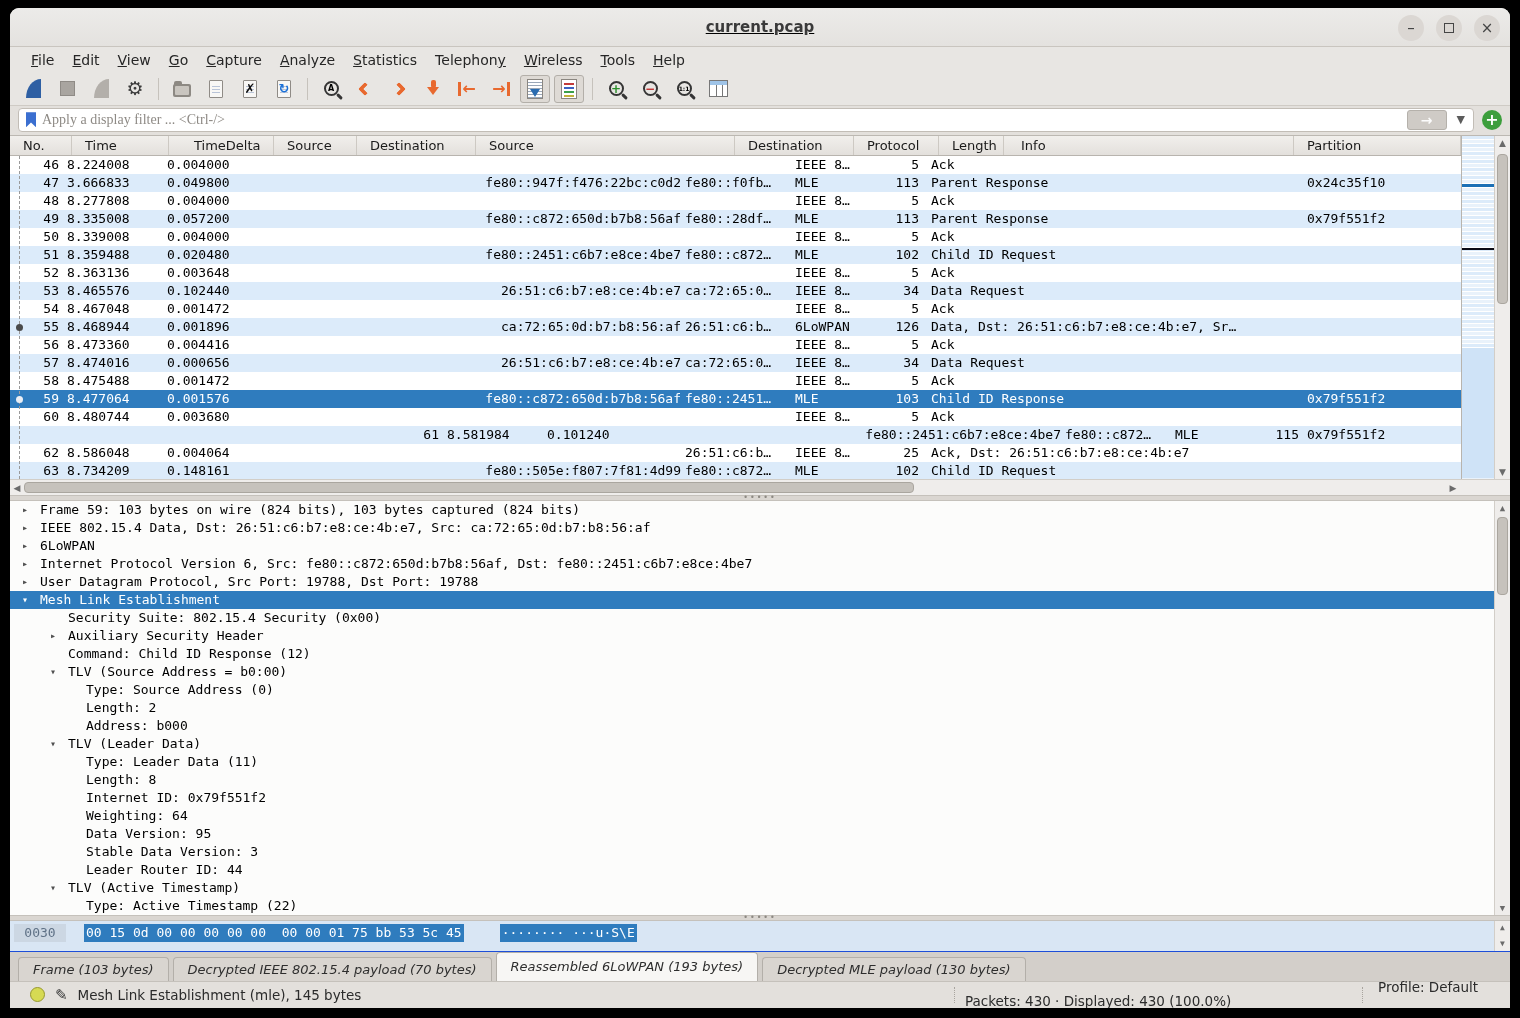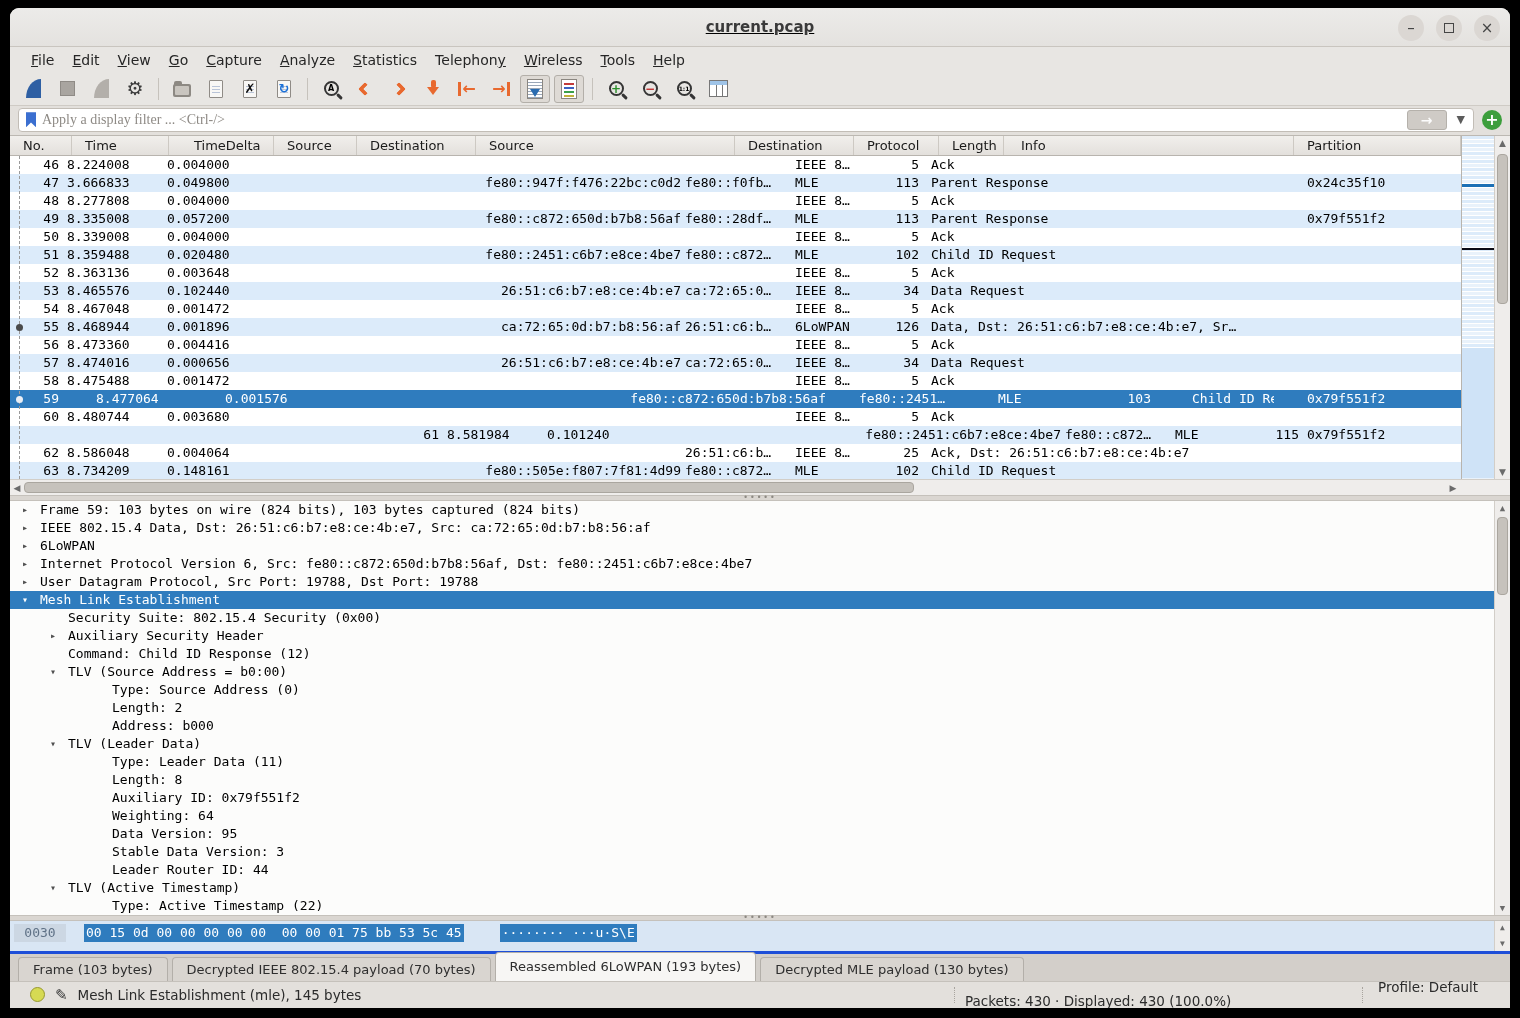--- a/index.html
+++ b/index.html
@@ -106,21 +106,21 @@
   .phdr { height:20px; background:linear-gradient(#f1efec,#e3e0dc); border-bottom:1px solid #b8b4ae;
           display:flex; font-size:13px; color:#1a1a1a; }
   .hcell { border-right:1px solid #cdc9c3; padding-left:4px; line-height:19px;
            overflow:hidden; white-space:nowrap;margin-left:9px; }
   .prows { flex:1; position:relative; overflow:hidden;
            font-family:"DejaVu Sans Mono", monospace; font-size:13px; }
   .prows::before { content:""; position:absolute; left:9px; top:0; bottom:0;
                    border-left:1px dashed #9a9a9a; z-index:5; }
   .prow { height:18px; line-height:18px; display:flex; color:#000; position:relative;justify-content:flex-end; }
   .prow.alt { background:#dcebfa; }
-  .prow.selected { background:#2f7cbe; color:#fff;gap:29px; }
+  .prow.selected { background:#2f7cbe; color:#fff; }
   .prow .mark { position:absolute; left:6px; top:6px; width:7px; height:7px; border-radius:50%;
                 background:#4a4a4a; z-index:6; }
   .prow.selected .mark { background:#e9eef5; }
   .cell { overflow:hidden; white-space:nowrap; }
   .c0 { width:53px; text-align:right; padding-right:4px; }
   .c1 { width:88px; padding-left:4px; }
   .c2 { width:96px; padding-left:16px; }
   .c3 { width:74px; }
   .c4 { width:110px; }
   .c5 { width:250px; text-align:right; }
@@ -155,42 +155,42 @@
   .splitter .dots { color:#8d8983; font-size:8px; letter-spacing:2px; line-height:4px; }
 
   
   .details { height:422px; background:#fcfcfb; position:relative; overflow:hidden;
              font-family:"DejaVu Sans Mono", monospace; font-size:13px; display:flex; }
   .dmain { flex:1; overflow:hidden; }
   .drow { height:18px; line-height:18px; position:relative; white-space:nowrap; color:#000; }
   .drow .ar { position:absolute; top:0; width:14px; text-align:center; color:#4f4f4f; font-size:10px; }
   .drow.lv0 { padding-left:30px; } .drow.lv0 .ar { left:8px; }
   .drow.lv1 { padding-left:58px; } .drow.lv1 .ar { left:36px; }
-  .drow.lv2 { padding-left:102px; }
+  .drow.lv2 { padding-left:76px; }
   .drow.selected { background:#2f7cbe; color:#fff; }
   .drow.selected .ar { color:#fff; }
 
   
   .hexpane { height:30px; background:#d9e6f4; display:flex; align-items:flex-start; position:relative;
              font-family:"DejaVu Sans Mono", monospace; font-size:13px; padding-top:3px; }
   .hexoff { width:52px; margin-left:4px; background:#ccd7e3; color:#5f7186; text-align:center;
             height:18px; line-height:18px; }
   .hexbytes { margin-left:18px; background:#2f7cbe; color:#fff; height:18px; line-height:18px;
               white-space:pre; padding:0 2px; }
   .hexascii { margin-left:36px; background:#2f7cbe; color:#fff; height:18px; line-height:18px;
               white-space:pre; padding:0 2px; }
   .hexsb { position:absolute; right:0; top:0; bottom:0; width:16px; background:#efedeb;
            border-left:1px solid #d2cec8; }
   .hexsb .arr { position:absolute; left:0; right:0; height:12px; color:#6b6b6b; font-size:8px;
                 text-align:center; line-height:12px; }
   .hexsb .up { top:1px; } .hexsb .dn { bottom:1px; }
 
   
-  .tabsbar { height:30px; background:#d3cfca; border-top:3px solid #1d4ed8; display:flex;
-             align-items:flex-end; padding-left:8px; gap:4px; }
+  .tabsbar { height:30px; background:#d3cfca; border-top:1px solid #1d4ed8; display:flex;
+             align-items:flex-end; padding-left:8px; gap:4px;font-style:italic; }
   .btab { height:24px; margin-bottom:0; padding:0 14px; background:#d9d5d0; border:1px solid #b3afa9;
           border-bottom:none; border-radius:4px 4px 0 0; font-size:13px; color:#2e2e2e;
           display:flex; align-items:center; font-family:"DejaVu Sans", sans-serif; }
   .btab.active { background:#f7f6f4; height:29px; font-color:#111; }
 
   
   .statusbar { height:28px; background:#e3e0dc; border-top:1px solid #c5c1bb; position:relative;
                font-size:13.5px; color:#2b2b2b; }
   .st-left { position:absolute; left:20px; top:0; bottom:0; display:flex; align-items:center; gap:10px; }
   .expert-dot { width:15px; height:15px; border-radius:50%; background:#d6da53; border:1px solid #97982f; }
@@ -600,21 +600,21 @@
         <div class="drow lv1"><span>Security Suite: 802.15.4 Security (0x00)</span></div>
         <div class="drow lv1"><span class="ar">▸</span><span>Auxiliary Security Header</span></div>
         <div class="drow lv1"><span>Command: Child ID Response (12)</span></div>
         <div class="drow lv1"><span class="ar">▾</span><span>TLV (Source Address = b0:00)</span></div>
         <div class="drow lv2"><span>Type: Source Address (0)</span></div>
         <div class="drow lv2"><span>Length: 2</span></div>
         <div class="drow lv2"><span>Address: b000</span></div>
         <div class="drow lv1"><span class="ar">▾</span><span>TLV (Leader Data)</span></div>
         <div class="drow lv2"><span>Type: Leader Data (11)</span></div>
         <div class="drow lv2"><span>Length: 8</span></div>
-        <div class="drow lv2"><span>Auxiliary ID: 0x79f551f2</span></div>
+        <div class="drow lv2"><span>Internet ID: 0x79f551f2</span></div>
         <div class="drow lv2"><span>Weighting: 64</span></div>
         <div class="drow lv2"><span>Data Version: 95</span></div>
         <div class="drow lv2"><span>Stable Data Version: 3</span></div>
         <div class="drow lv2"><span>Leader Router ID: 44</span></div>
         <div class="drow lv1"><span class="ar">▾</span><span>TLV (Active Timestamp)</span></div>
         <div class="drow lv2"><span>Type: Active Timestamp (22)</span></div>
       </div>
     <div class="vsb">
       <div class="arr up">▲</div>
       <div class="thumb" style="top:16px;height:78px;"></div>

